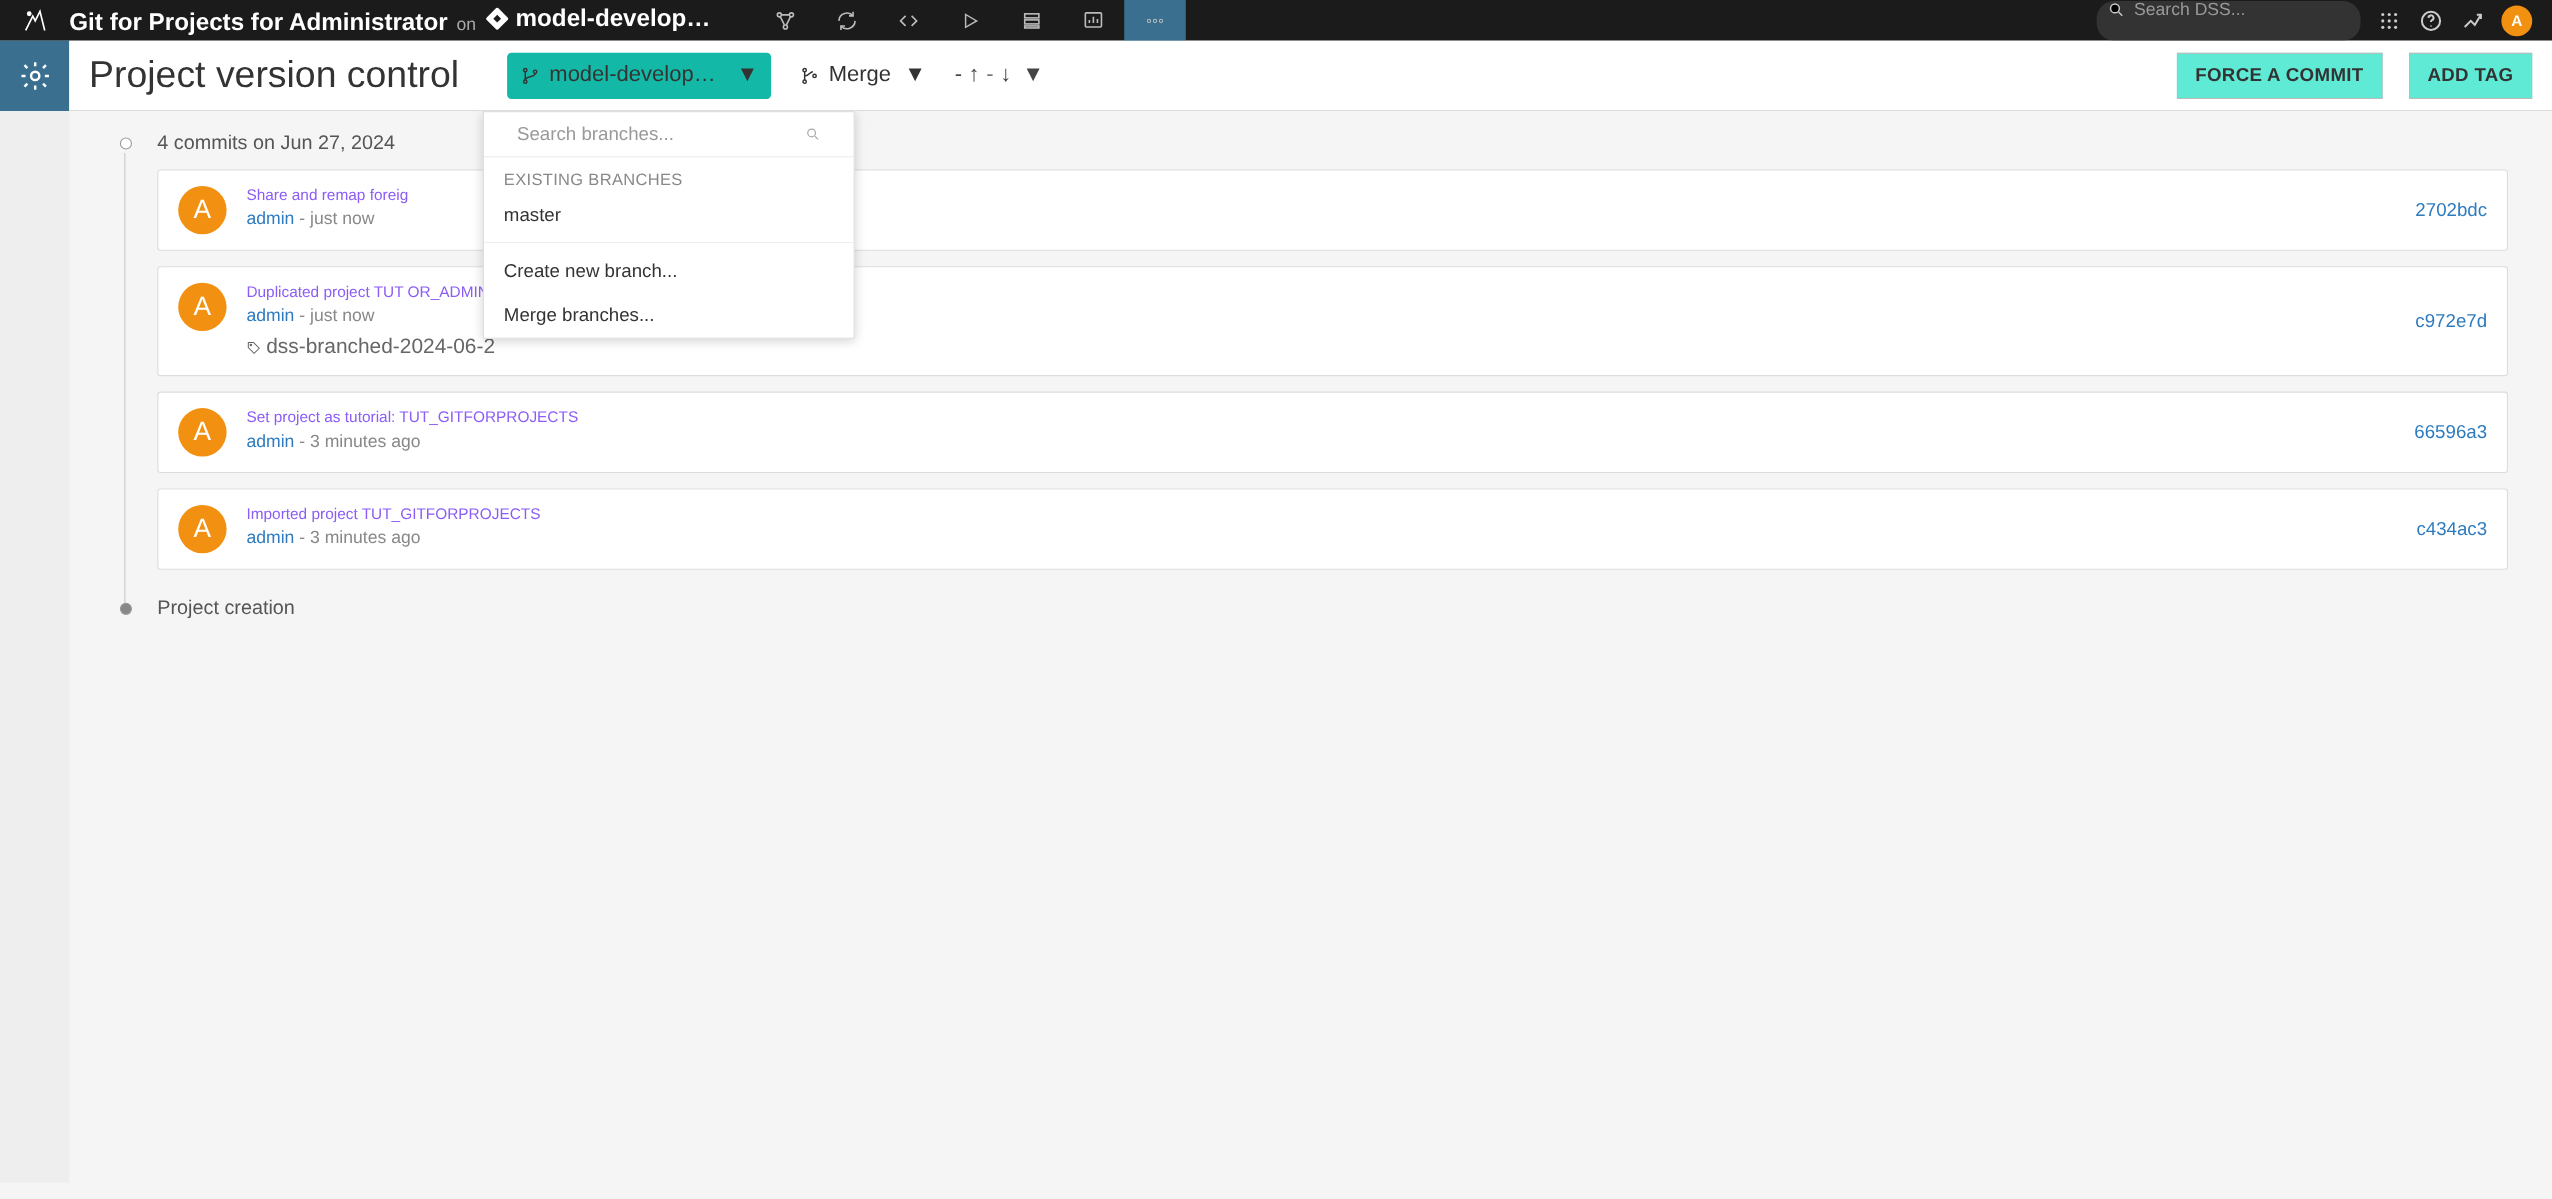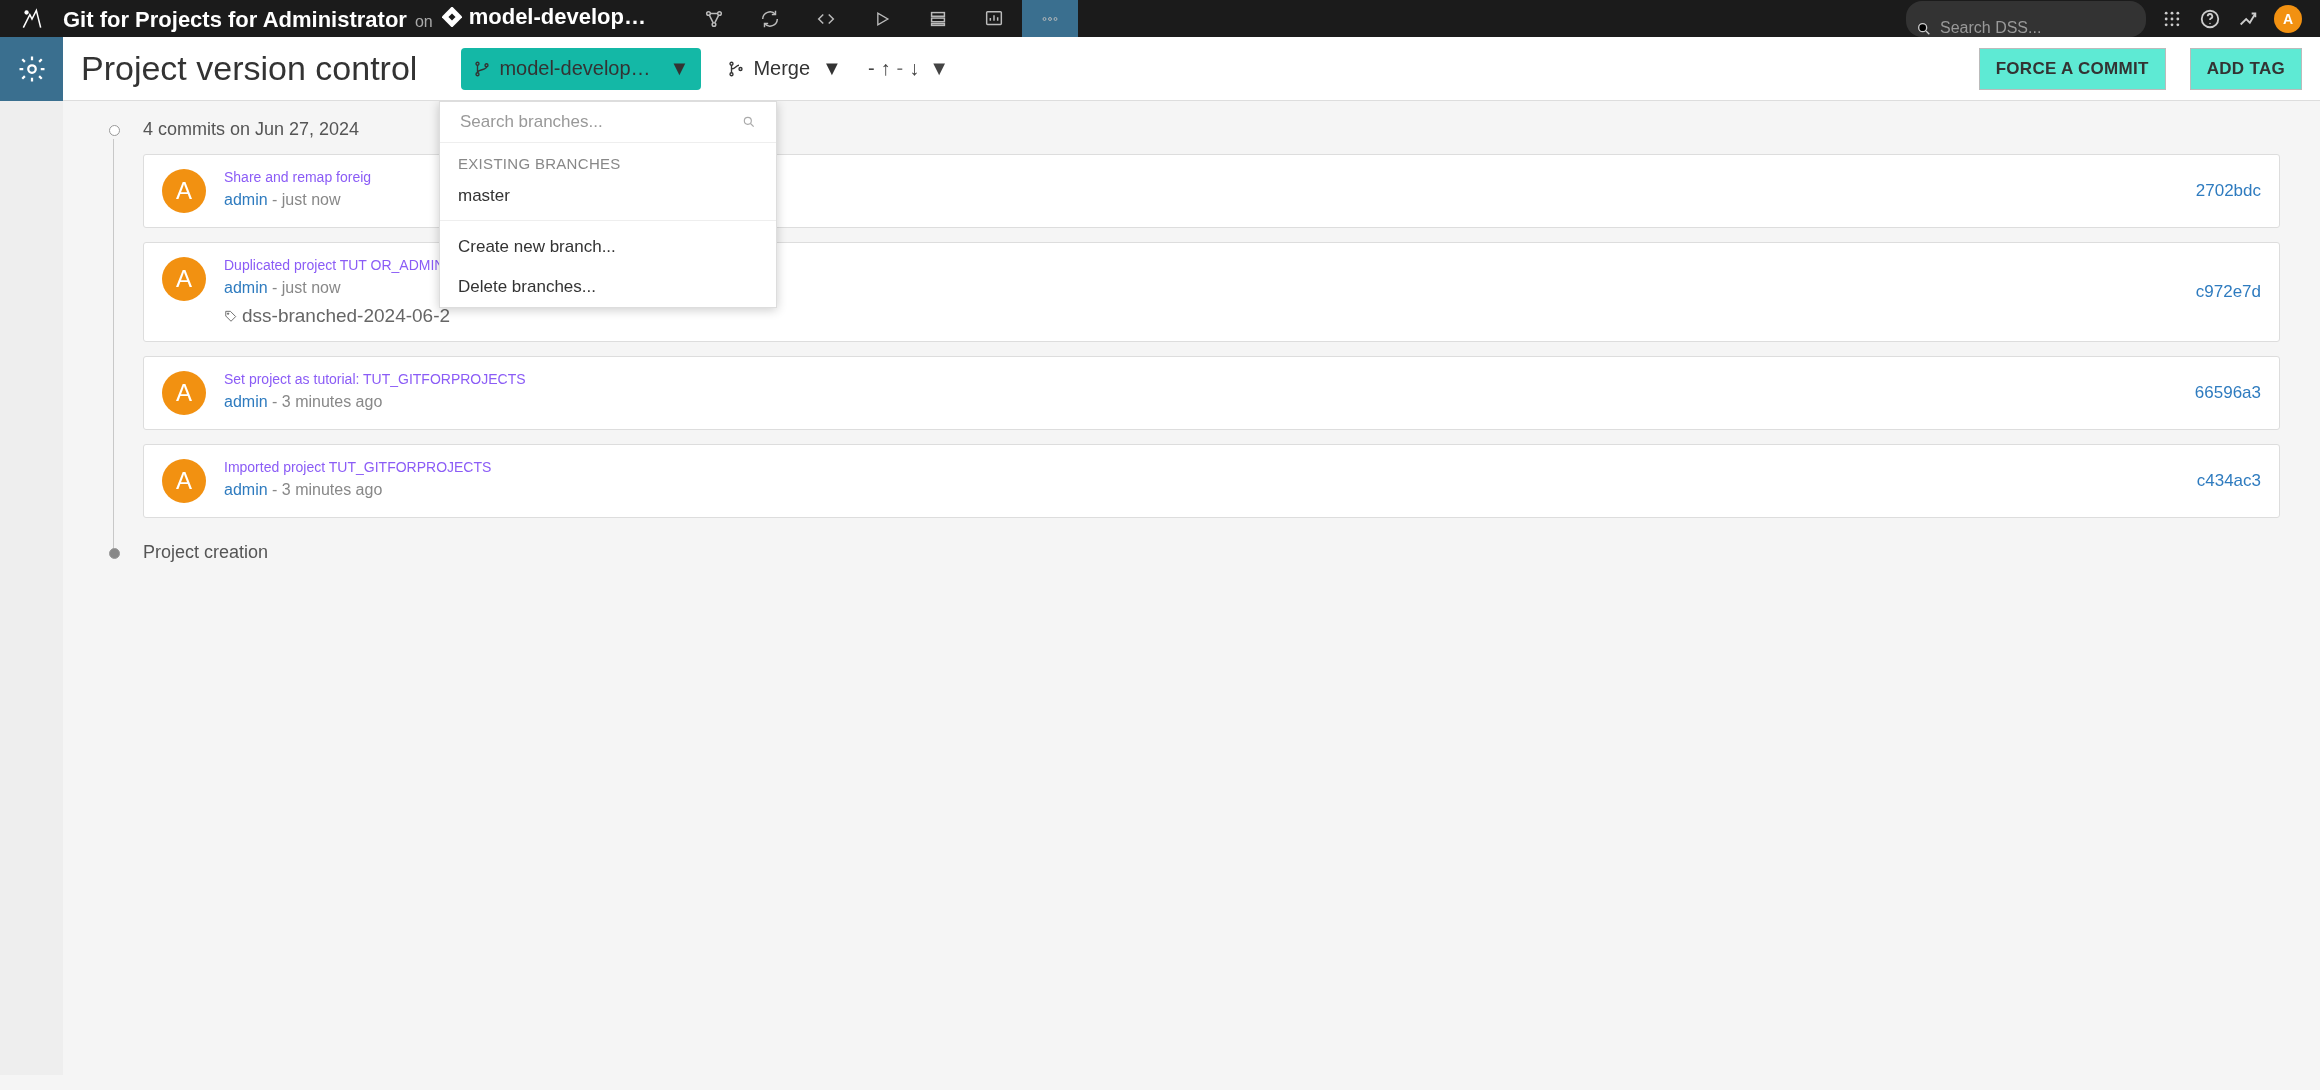--- a/index.html
+++ b/index.html
@@ -15,21 +15,21 @@
   .title-proj { font-weight: 600; font-size: 22px; color: #fff; display: flex; align-items: center; gap: 6px; }
   .proj-icon { width: 22px; height: 22px; display:inline-flex; align-items:center; justify-content:center; }
 
   .nav-icons { display: flex; align-items: center; margin-left: 20px; }
   .nav-icon { width: 56px; height: 52px; display: flex; align-items: center; justify-content: center; color: #bbb; cursor: pointer; }
   .nav-icon.active { background: #3a6f8f; }
   .nav-icon svg { stroke: currentColor; fill: none; }
 
   .top-spacer { flex: 1; }
 
-  .search-box { width: 240px; height: 36px; background: #333; border-radius: 16px; display: flex; align-items: flex-end; padding: 0 10px; margin-right: 14px; }
+  .search-box { width: 240px; height: 36px; background: #333; border-radius: 16px; display: flex; align-items: flex-start; padding: 0 10px; margin-right: 14px; }
   .search-box svg { stroke: #ccc; }
   .search-box input { flex: 1; background: transparent; border: none; outline: none; color: #ddd; font-size: 16px; margin-left: 8px; }
   .search-box input::placeholder { color: #999; }
 
   .right-icons { display: flex; align-items: center; gap: 14px; padding-right: 18px; }
   .right-icon { width: 24px; height: 24px; display:flex; align-items:center; justify-content:center; color:#ccc; cursor:pointer; }
   .avatar-sm { width: 28px; height: 28px; border-radius: 50%; background: #f29111; color: #fff; display: flex; align-items: center; justify-content: center; font-weight: 600; font-size: 14px; }
 
   
   .subbar-row { display:flex; }
@@ -66,21 +66,21 @@
   .avatar-lg { width:44px; height:44px; border-radius:50%; background:#f29111; color:#fff; display:flex; align-items:center; justify-content:center; font-size:24px; font-weight:500; flex:0 0 44px; }
   .commit-main { flex:1; min-width:0; }
   .commit-title { font-size:14px; color:#8b5cf6; margin-bottom:6px; white-space:nowrap; overflow:hidden; text-overflow:ellipsis; }
   .commit-meta { font-size:16px; color:#888; }
   .commit-meta .user { color:#2e7bbf; }
   .commit-tag { margin-top:8px; font-size:19px; color:#666; display:flex; align-items:center; gap:4px; }
   .commit-hash { font-size:17px; color:#2e7bbf; align-self:center; flex:0 0 auto; }
 
   
   .dropdown { position:absolute; top: 0px; left: 376px; width: 338px; background:#fff; box-shadow: 0 2px 10px rgba(0,0,0,.2); border:1px solid #ddd; z-index:100; font-size:17px; }
-  .dd-search { display:flex; align-items:center; padding:10px 20px; border-bottom:1px solid #eee; }
+  .dd-search { display:flex; align-items:center; padding:10px 30px; border-bottom:1px solid #eee; }
   .dd-search input { flex:1; border:none; outline:none; font-size:17px; color:#333; }
   .dd-search input::placeholder { color:#999; }
   .dd-search svg { stroke:#aaa; }
   .dd-section-title { padding:12px 18px 6px; font-size:15px; color:#888; letter-spacing:.3px; }
   .dd-item { padding:8px 18px; display:flex; align-items:center; justify-content:space-between; cursor:pointer; color:#333; }
   .dd-item.selected { font-weight:700; }
   .dd-divider { height:1px; background:#eee; margin:6px 0; }
   .dd-action { padding:10px 18px; cursor:pointer; color:#333; }
 
   svg { display:block; }
@@ -265,21 +265,21 @@
           </span>
       </div>
       <div class="dd-section-title">EXISTING BRANCHES</div>
       <div id="dd-branches">
           <div class="dd-item">
             <span>master</span>
           </div>
         </div>
       <div class="dd-divider"></div>
       <div class="dd-action">Create new branch...</div>
-      <div class="dd-action">Delete branches...</div>
+      <div class="dd-action">Merge branches...</div>
     </div>
 
     <div class="timeline">
       <div class="timeline-item">
         <div class="timeline-label">4 commits on Jun 27, 2024</div>
         <div class="commit-list" id="commit-list">
             <div class="commit-card">
               <div class="avatar-lg">A</div>
               <div class="commit-main">
                 <div class="commit-title">Share and remap foreig</div>

